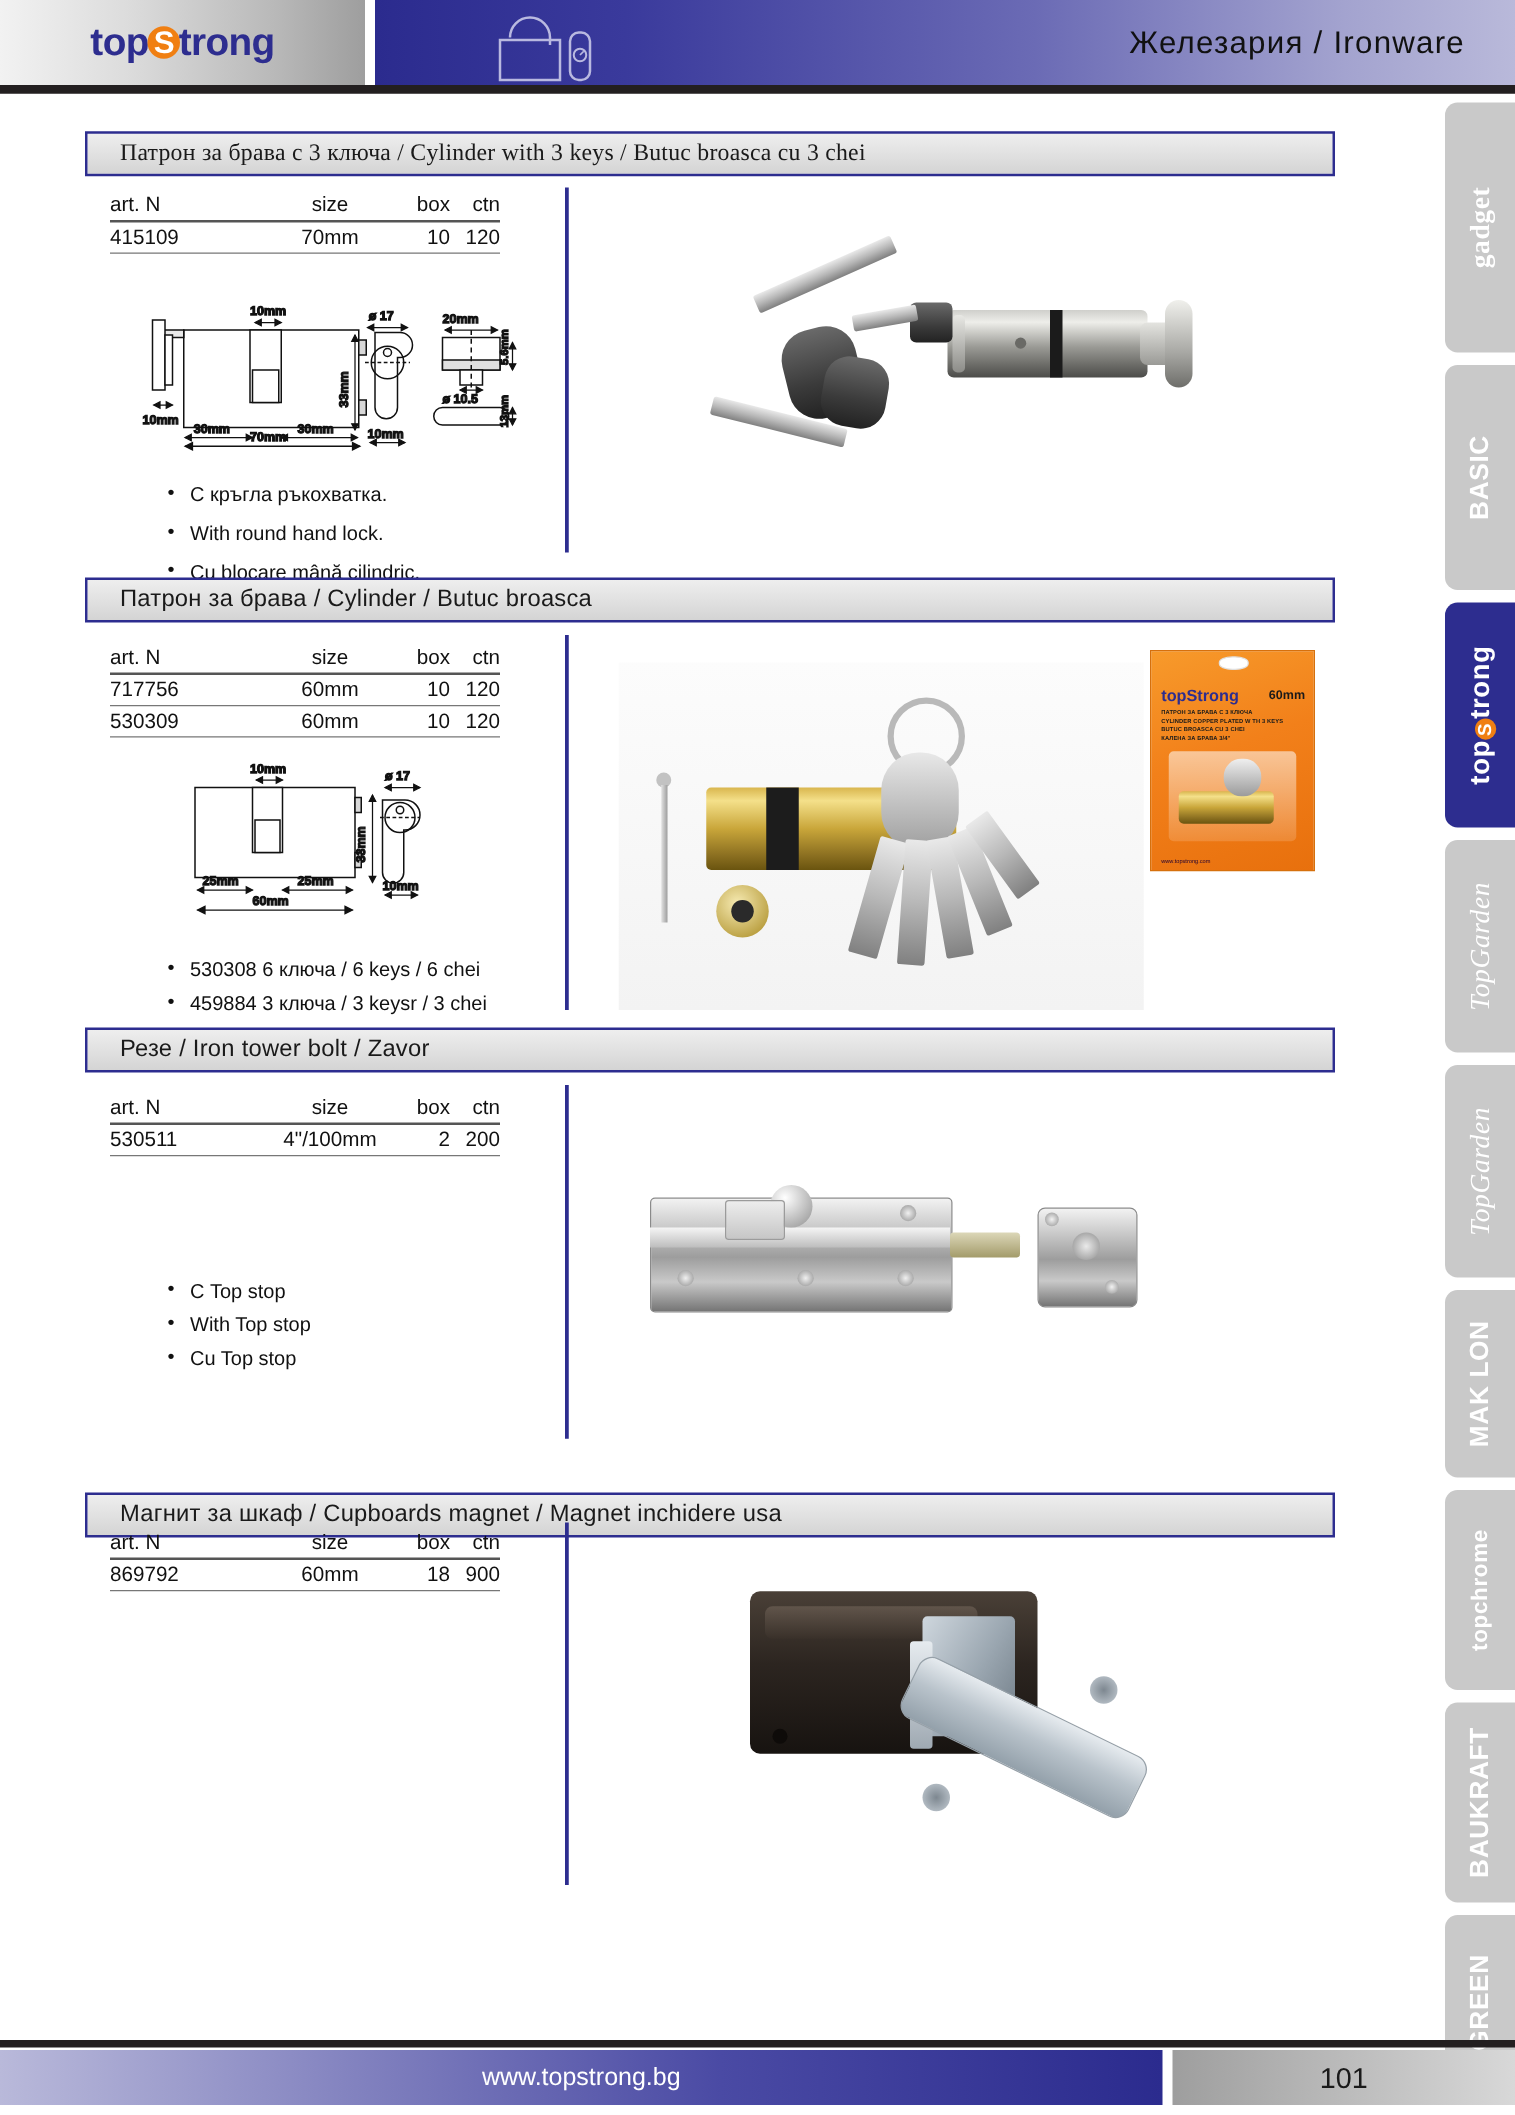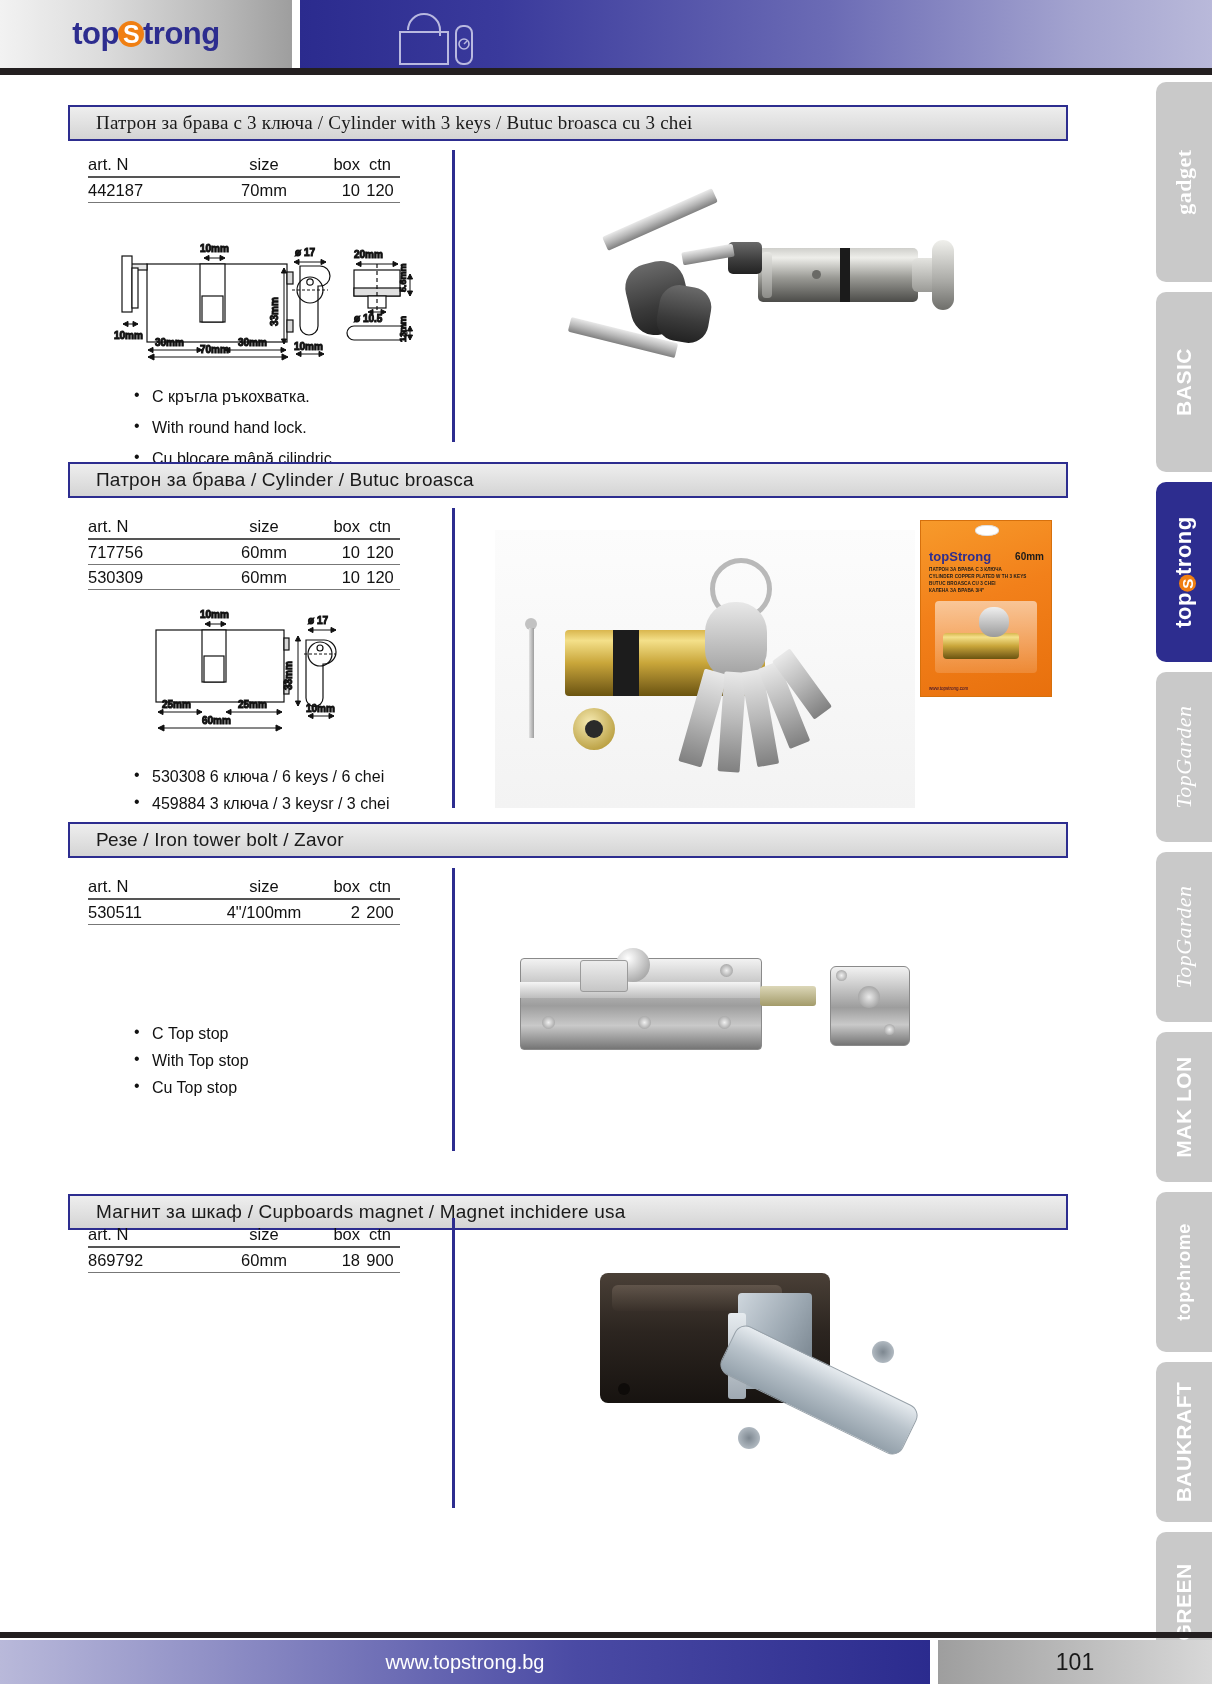--- a/index.html
+++ b/index.html
@@ -71,21 +71,21 @@
   .sect { position:relative; }
   .divider { position:absolute; width:3px; background:#2d2d8f; }
 
   .tbl { position:absolute; width:312px; font-size:16.5px; color:#111; }
   .tbl .row { display:flex; height:24px; align-items:center; }
   .tbl .row.head { border-bottom:2px solid #555; }
   .tbl .row.data { border-bottom:1px solid #777; }
   .tbl .c1 { width:128px; }
   .tbl .c2 { width:96px; text-align:center; }
   .tbl .c3 { width:48px; text-align:right; }
-  .tbl .c4 { width:40px; text-align:center; }
+  .tbl .c4 { width:40px; text-align:right; }
 
   .bullets { position:absolute; font-size:16px; color:#111; }
   .bullets li { margin:0 0 13px 0; list-style:none; position:relative; padding-left:20px; }
   .bullets li:before { content:"•"; position:absolute; left:2px; top:-2px; font-size:16px; }
   .bullets.tight li { margin-bottom:9px; }
 
   
   .footer { position:absolute; left:0; bottom:0; width:1212px; height:60px;padding-left:24px; }
   .f-band {
     position:absolute; left:0; top:8px; width:930px; height:44px;
@@ -170,20 +170,21 @@
       <span>trong</span>
   </div>
   <div class="hdr-band">
     <svg class="hdr-lock" width="110" height="56" viewBox="0 0 110 56">
       <path d="M18 20 a16 16 0 0 1 32 0 v6" fill="none" stroke="#b9b9e0" stroke-width="2"></path>
       <rect x="10" y="22" width="48" height="32" fill="none" stroke="#b9b9e0" stroke-width="2"></rect>
       <rect x="66" y="16" width="16" height="38" rx="7" fill="none" stroke="#b9b9e0" stroke-width="2"></rect>
       <circle cx="74" cy="34" r="5" fill="none" stroke="#b9b9e0" stroke-width="1.6"></circle>
       <line x1="74" y1="34" x2="77" y2="31" stroke="#b9b9e0" stroke-width="1.4"></line>
     </svg>
+    <div class="hdr-title">Железария / Ironware</div>
   </div>
   <div class="hdr-rule"></div>
 </div>
 
 <div class="sidetabs">
   <div class="sidetab" style="height:200px">
     <span class="vtxt serif" style="font-style:normal;font-weight:bold;color:#fff;">gadget</span>
   </div>
   <div class="sidetab" style="height:180px">
     <span class="vtxt">BASIC</span>
@@ -218,21 +219,21 @@
   <div class="divider" style="left:452px; top:150px; height:292px;"></div>
 
   <div class="tbl" style="left:88px; top:152px;">
     <div class="row head">
       <div class="c1">art. N</div>
       <div class="c2">size</div>
       <div class="c3">box</div>
       <div class="c4">ctn</div>
     </div>
     <div class="row data">
-      <div class="c1">442187</div>
+      <div class="c1">415109</div>
       <div class="c2">70mm</div>
       <div class="c3">10</div>
       <div class="c4">120</div>
     </div>
   </div>
 
   <svg class="drawing" style="left:92px; top:222px;" width="340" height="140" viewBox="0 0 340 140">
     <g stroke="#111" fill="none" stroke-width="1.2">
       <rect x="55" y="42" width="140" height="78"></rect>
       <rect x="38" y="42" width="17" height="6" fill="#e8e8e8"></rect>

